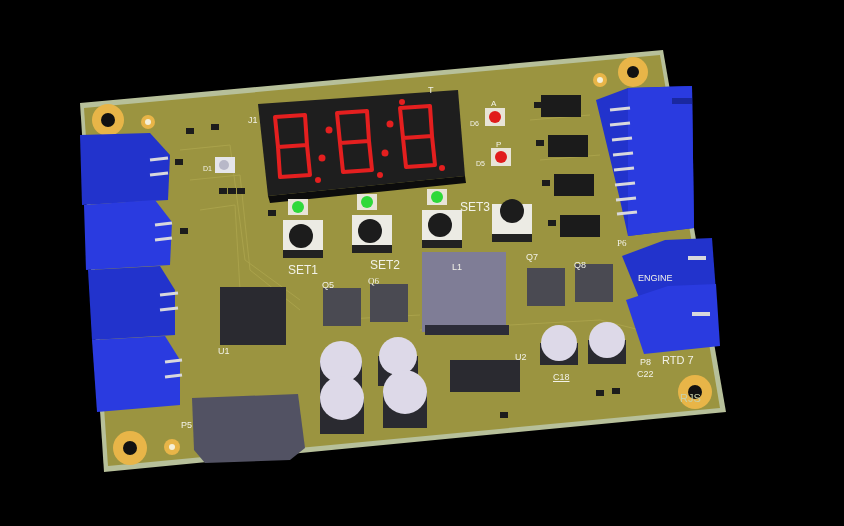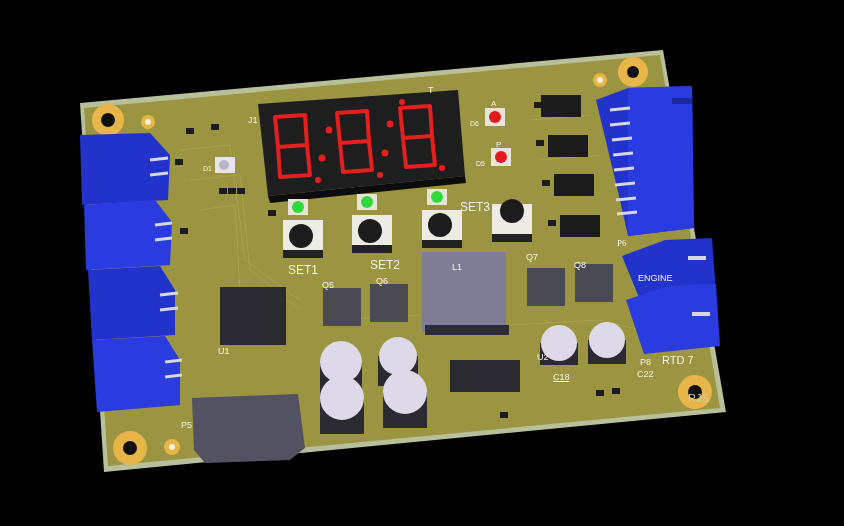--- a/index.html
+++ b/index.html
@@ -211,23 +211,23 @@
   <span class="btnlbl" style="left:370px;top:258px;">SET2</span>
   <span class="btnlbl" style="left:460px;top:200px;">SET3</span>
 
   <span class="lbl" style="left:617px;top:238px;font-family:Liberation Serif, serif;">P6</span>
   <span class="lbl" style="left:638px;top:233px;margin-top:40px;">ENGINE</span>
   <span class="lbl" style="left:640px;top:357px;">P8</span>
   <span class="lbl lbl-big" style="left:662px;top:354px;">RTD 7</span>
   <span class="lbl" style="left:181px;top:420px;text-align:center;">P5</span>
 
   <span class="lbl" style="left:218px;top:346px;text-align:right;">U1</span>
-  <span class="lbl" style="left:515px;top:352px;margin-left:22px;">U2</span>
+  <span class="lbl" style="left:515px;top:352px;">U2</span>
   <span class="lbl" style="left:322px;top:280px;">Q5</span>
-  <span class="lbl" style="left:376px;top:276px;">Q6</span>
+  <span class="lbl" style="left:368px;top:276px;font-family:Liberation Serif, serif;">Q6</span>
   <span class="lbl" style="left:526px;top:252px;">Q7</span>
   <span class="lbl" style="left:574px;top:252px;margin-top:8px;">Q8</span>
   <span class="lbl" style="left:408px;top:262px;padding-left:44px;">L1</span>
   <span class="lbl" style="left:553px;top:372px;text-decoration:underline;">C18</span>
   <span class="lbl" style="left:601px;top:369px;margin-left:36px;">C22</span>
   <span class="lbl" style="left:203px;top:165px;font-size:7px;">D1</span>
-  <span class="lbl lbl-big" style="left:680px;top:392px;color:#c8d0a8;padding-left:8px;">RJS</span>
+  <span class="lbl lbl-big" style="left:680px;top:392px;color:#c8d0a8;">RJS</span>
 </div>
 
 </body></html>

